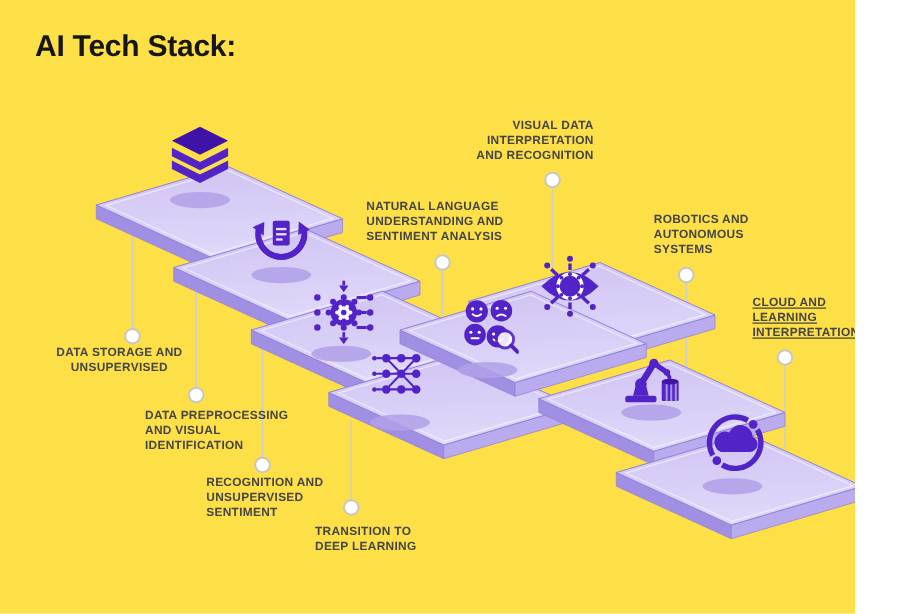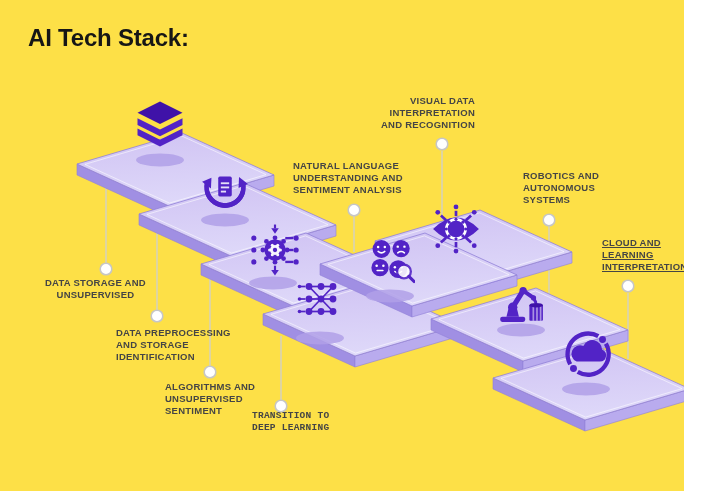--- a/index.html
+++ b/index.html
@@ -301,29 +301,29 @@
       </g>
   </svg>
 
   <div id="labels">
       <div class="label" style="left: 45px; top: 277px; text-align: center;">
         <div>DATA STORAGE AND</div>
         <div>UNSUPERVISED</div>
       </div>
       <div class="label" style="left: 116px; top: 327px;">
         <div>DATA PREPROCESSING</div>
-        <div>AND STORAGE</div>
+        <div>AND VISUAL</div>
         <div>IDENTIFICATION</div>
       </div>
       <div class="label" style="left: 165px; top: 381px;">
-        <div>ALGORITHMS AND</div>
+        <div>RECOGNITION AND</div>
         <div>UNSUPERVISED</div>
         <div>SENTIMENT</div>
       </div>
-      <div class="label" style="left: 252px; top: 410px; font-family: Liberation Mono, monospace;">
+      <div class="label" style="left: 252px; top: 420px;">
         <div>TRANSITION TO</div>
         <div>DEEP LEARNING</div>
       </div>
       <div class="label" style="left: 381px; top: 95px; text-align: right;">
         <div>VISUAL DATA</div>
         <div>INTERPRETATION</div>
         <div>AND RECOGNITION</div>
       </div>
       <div class="label" style="left: 293px; top: 160px;">
         <div>NATURAL LANGUAGE</div>

